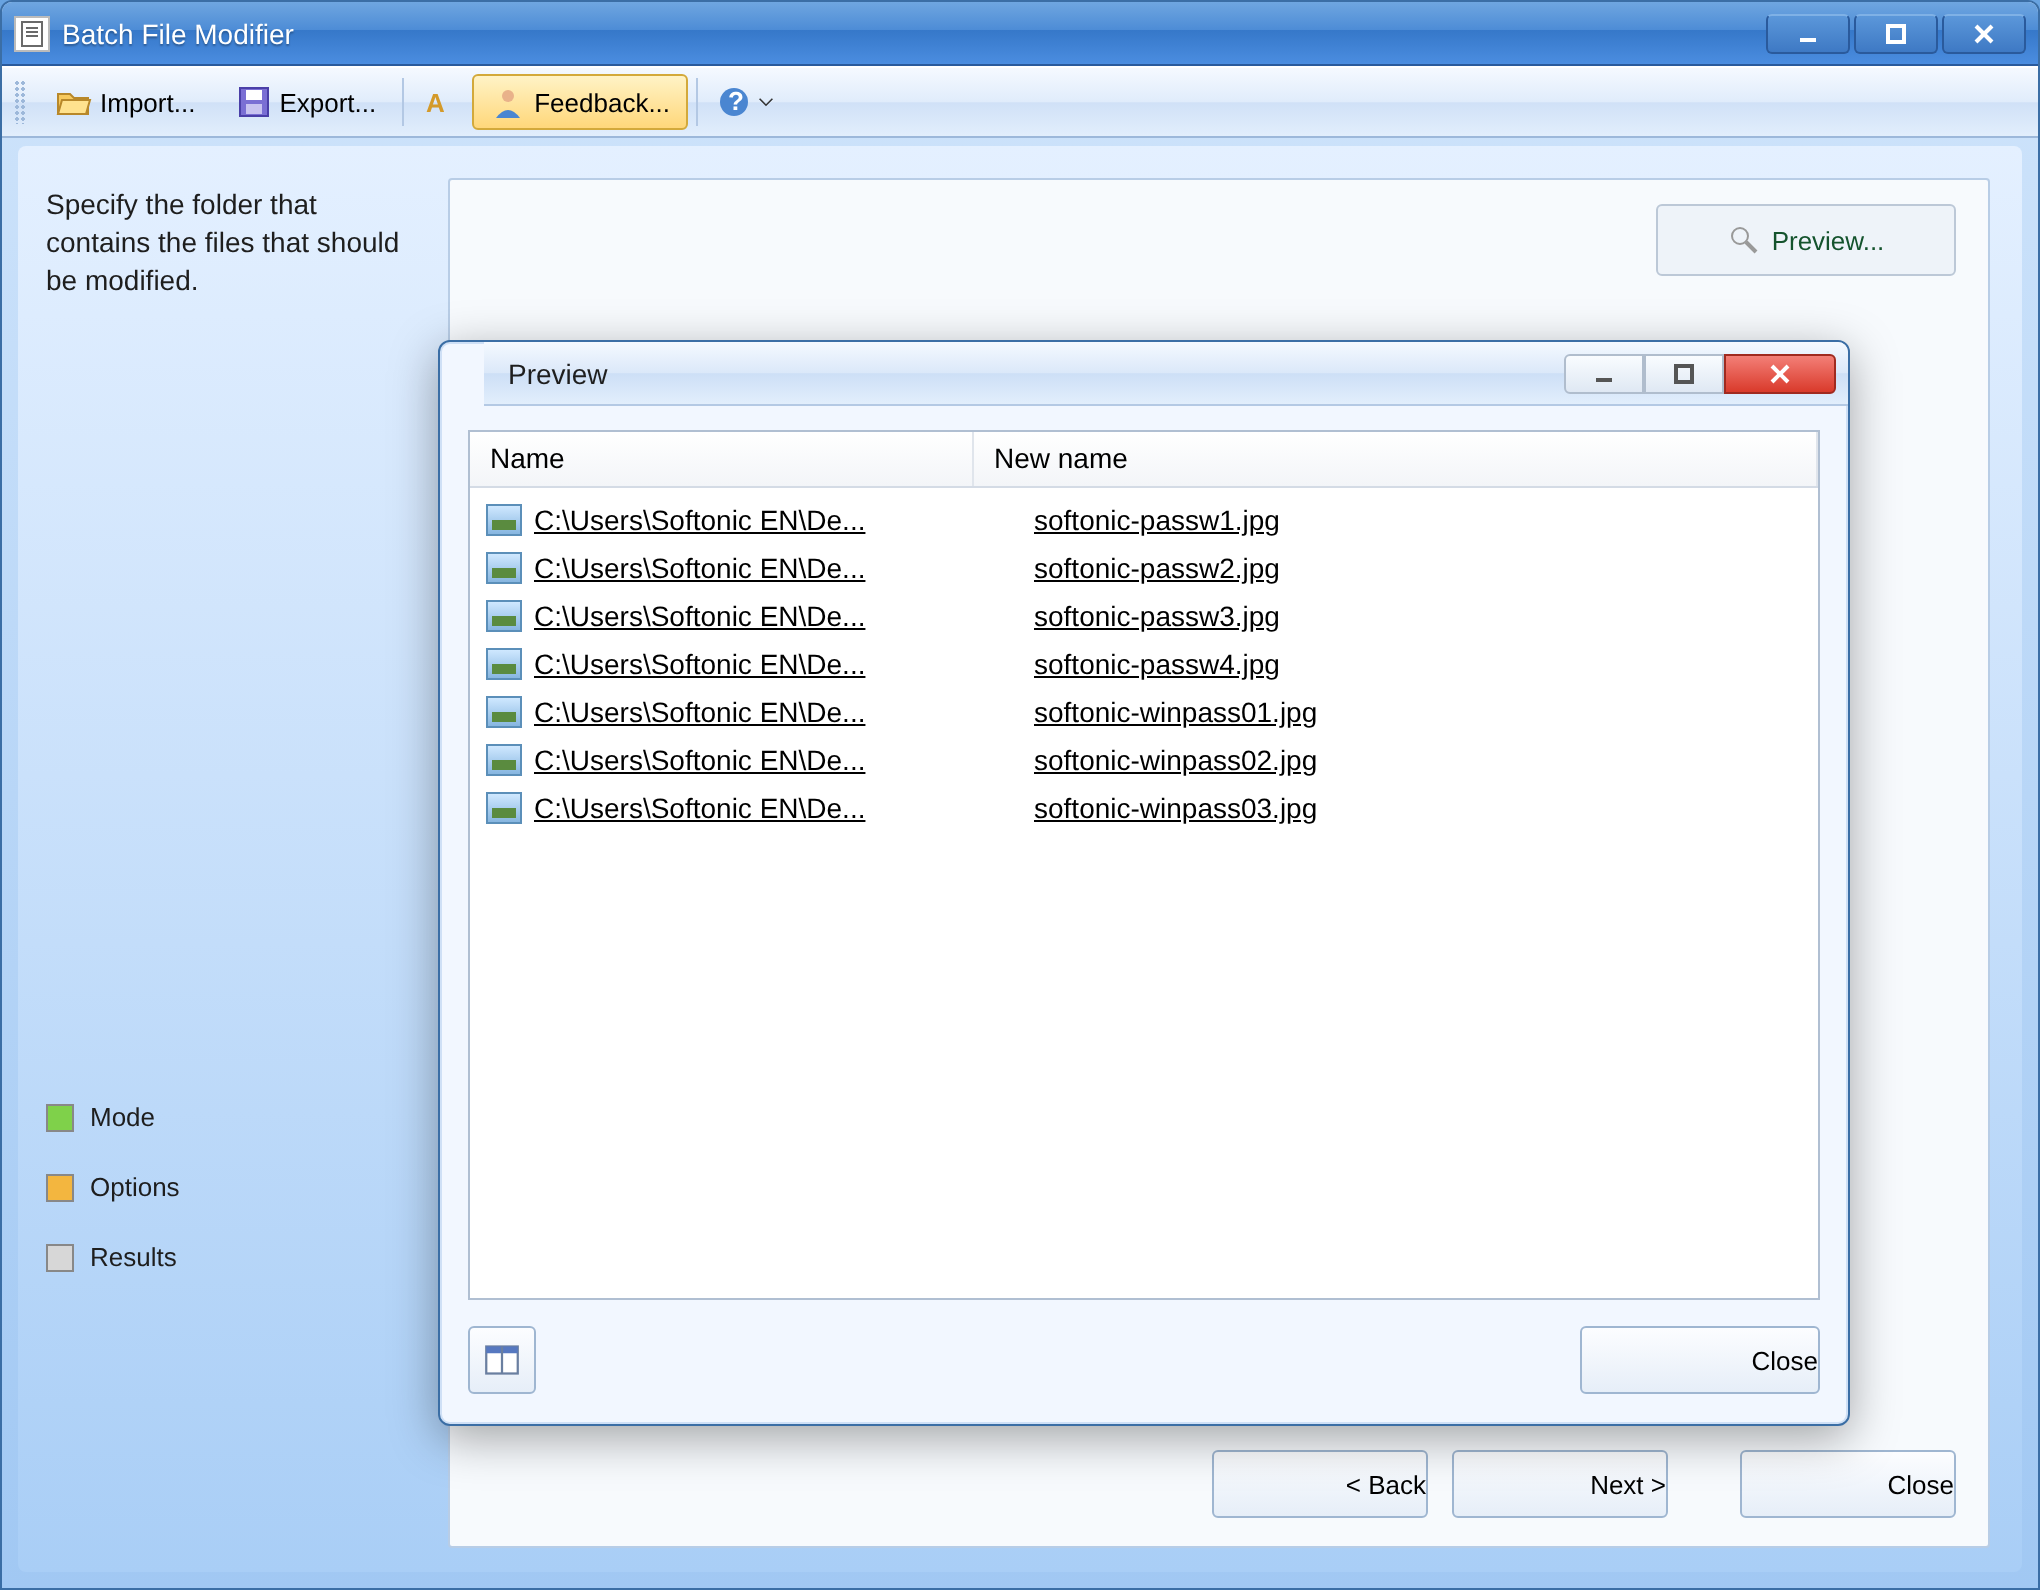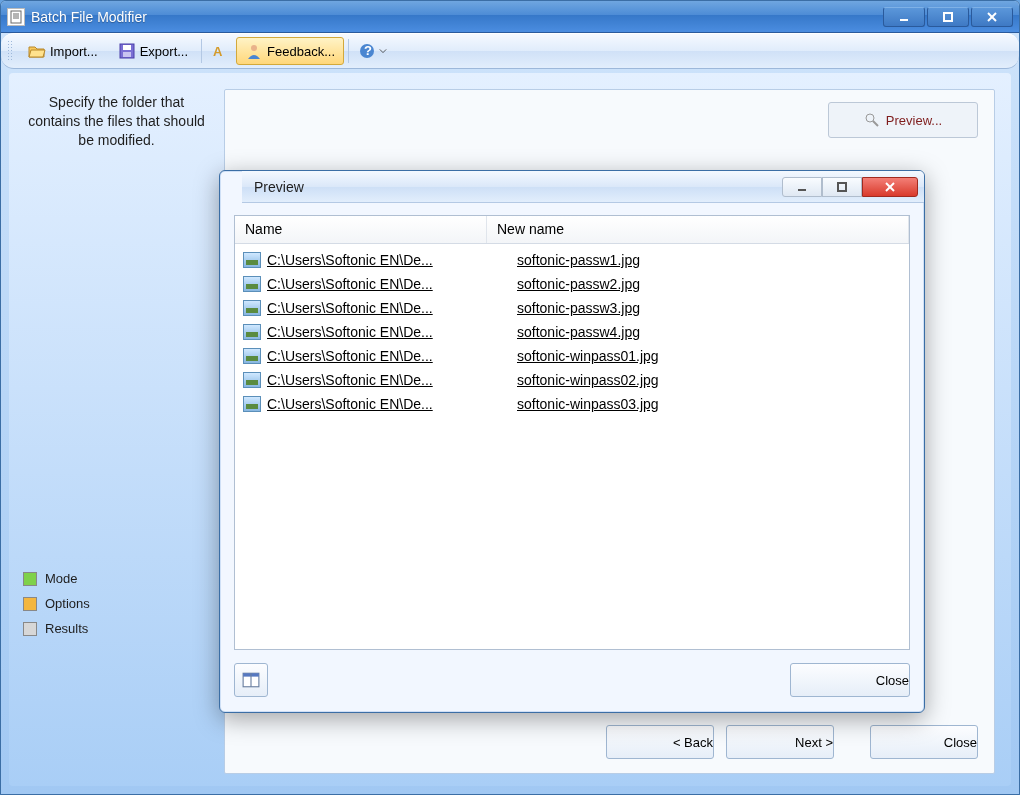--- a/index.html
+++ b/index.html
@@ -35,21 +35,21 @@
     border-radius: 3px; display:flex; align-items:center; justify-content:center;
     color:#fff; cursor:pointer;
   }
   .win-ctrls .wc svg{ width:14px; height:14px; stroke:#fff; }
 
   .toolbar {
     height: 36px;
     background: linear-gradient(to bottom, #f5f9ff 0%, #e0ecfb 50%, #d0e1f7 51%, #e2eefc 100%);
     border-top: 1px solid #fff;
     border-bottom: 1px solid #9db8da;
-    display:flex; align-items:center; padding: 0 6px; gap: 2px; border-radius: 13px;
+    display:flex; align-items:center; padding: 0 6px; gap: 2px;
   }
   .toolbar .grip{
     width:6px;height:22px;margin-right:4px;
     background-image: radial-gradient(#9db8da 1px, transparent 1px);
     background-size:3px 3px;
   }
   .tb-btn{
     display:flex; align-items:center; padding:2px 8px; height:28px; border:1px solid transparent;
     border-radius:3px; cursor:pointer;
   }
@@ -61,37 +61,37 @@
   .tb-sep{ width:1px; height:24px;background:#b3c8e4;margin:0 2px;}
   .tb-drop{ width:10px; display:flex; align-items:center; justify-content:center; margin-left:2px;}
 
   .app-body{
     position:absolute; left:8px; right:8px; top:72px; bottom:8px;
     background: linear-gradient(to bottom,#e4f0ff 0%,#a9cef6 100%);
     border-radius:4px;
     display:flex;
   }
   .left-panel{
-    width:215px; padding:20px 14px; color:#1e1e1e;text-align:center;
+    width:215px; padding:20px 14px; color:#1e1e1e;
   }
   .left-panel .hint{ font-size:14px; line-height:1.35; }
-  .nav-list{ position:absolute; left:14px; bottom:150px; display:flex; flex-direction:column; gap:10px;}
+  .nav-list{ position:absolute; left:14px; bottom:150px; display:flex; flex-direction:column; gap:20px;}
   .nav-item{ display:flex; align-items:center; gap:8px; font-size:14px;}
   .nav-sq{ width:14px;height:14px; border:1px solid #888; }
   .sq-green{ background:#7fd14a;} .sq-orange{background:#f3b63f;} .sq-grey{background:#d7d7d7;}
 
   .content-panel{
     flex:1; margin:16px 16px 12px 0; background:#f7fafd; border:1px solid #b8cde6; border-radius:2px;
     position:relative;
   }
   .preview-btn{
     position:absolute; top:12px; right:16px;
     width:150px;height:36px; background:#eef3f9; border:1px solid #bcc8d7;
     border-radius:3px; display:flex; align-items:center; justify-content:center;
-    color:#7f1d1d; gap:6px; cursor:default;
+    color:#14532d; gap:6px; cursor:default;
   }
   .preview-btn svg{width:16px;height:16px;stroke:#888;fill:#ddd;}
 
   .foot-btns{
     position:absolute; bottom:14px; right:16px; display:flex; gap:12px;
   }
   .btn{
     min-width:108px; height:34px; background:linear-gradient(to bottom,#fcfdff,#e6eef8);
     border:1px solid #9fb6d1; border-radius:3px; display:flex; align-items:center; justify-content:flex-end;
     font-size:14px; cursor:pointer;

